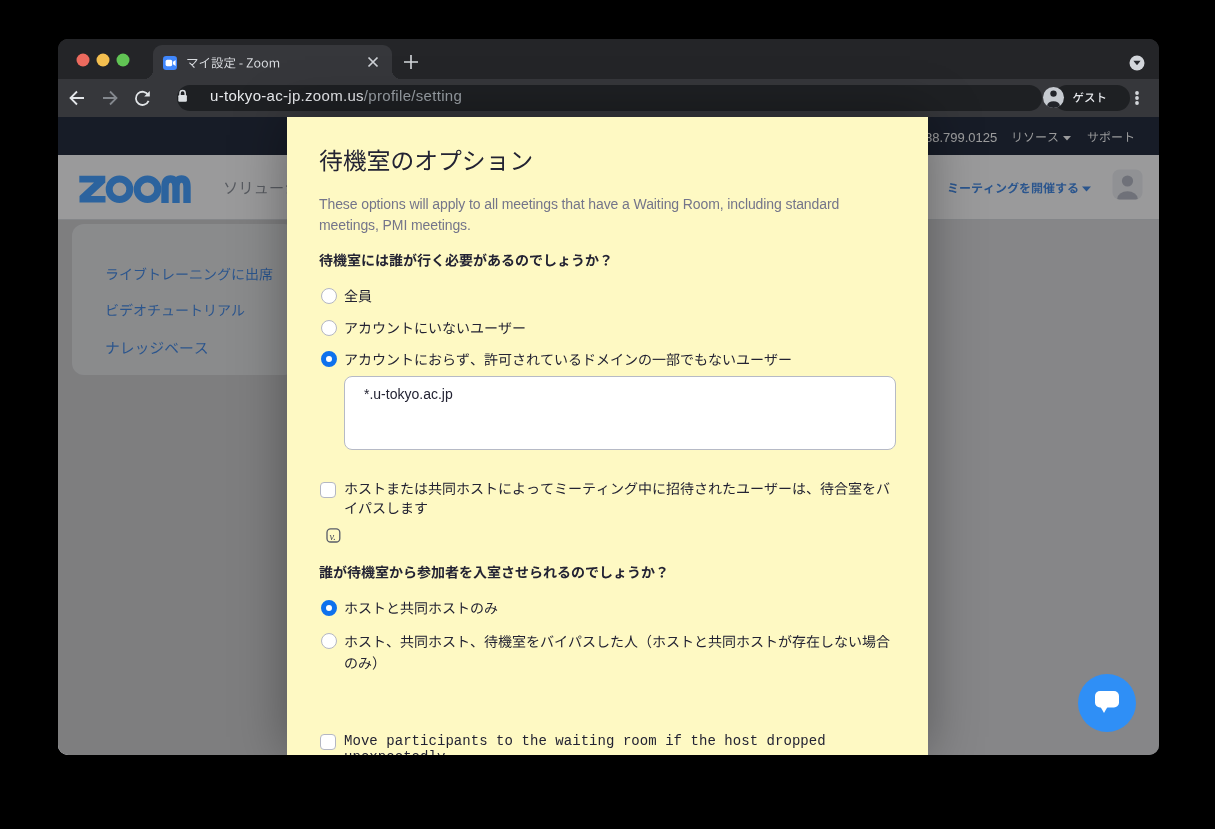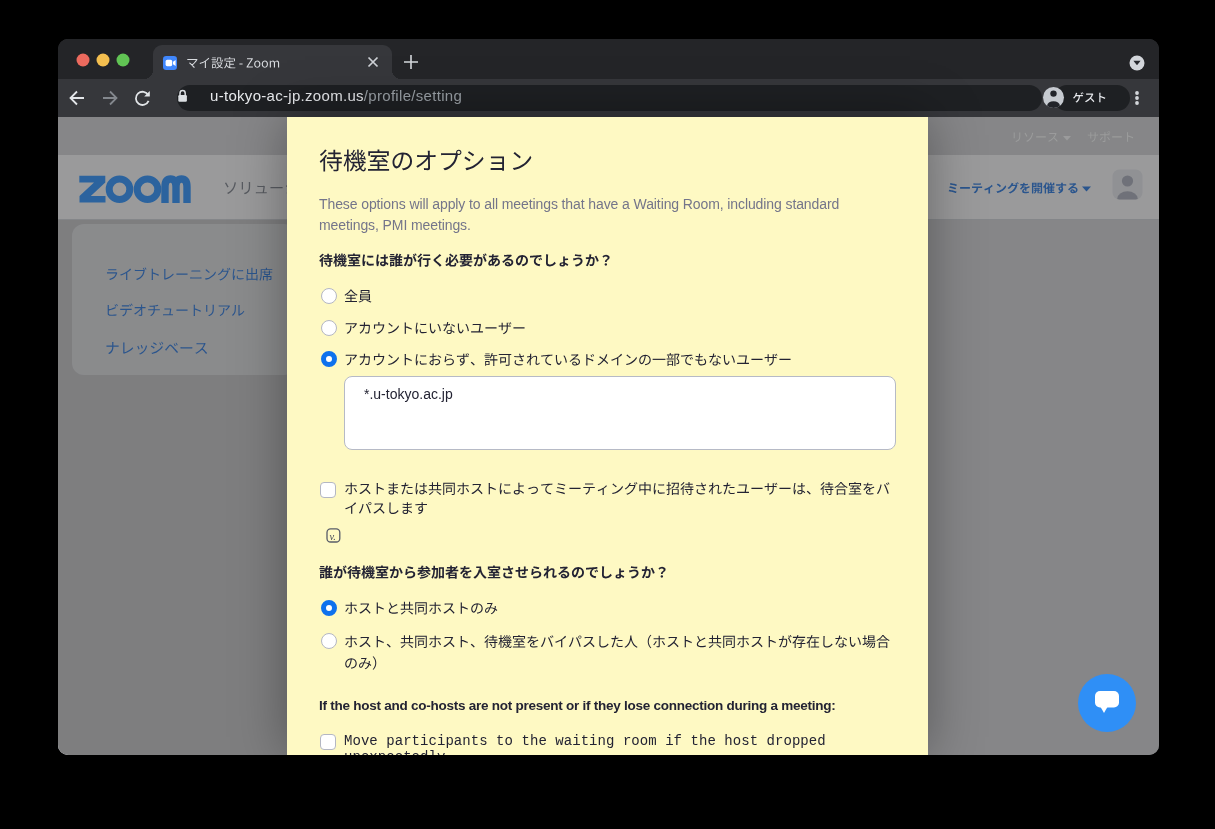--- a/index.html
+++ b/index.html
@@ -46,20 +46,23 @@
     <div class="tab"></div>
     <div class="corner" style="left:86px; background:radial-gradient(circle at 0 0, #242528 0 9px, #36373B 9px);"></div>
     <div class="corner" style="left:334px; background:radial-gradient(circle at 100% 0, #242528 0 9px, #36373B 9px);"></div>
   </div>
   <div class="toolbar">
     <div class="pill"></div>
     <div class="url">u-tokyo-ac-jp.zoom.us<span>/profile/setting</span></div>
     <div class="gpill"></div>
   </div>
   <div class="page">
+    <div class="navy">
+        <div class="phone">88.799.0125</div>
+      </div>
     <div class="hdr"></div>
     <div class="leftcol"></div>
     <div class="card"></div>
     <svg class="lay" width="1101" height="638">
         <g transform="translate(-58 -117)">
           <g transform="translate(1011 141.5) scale(0.012 -0.012)" fill="#FAFBFC">
             <use href="#j13" x="0"></use>
             <use href="#j14" x="1000"></use>
             <use href="#j15" x="2000"></use>
             <use href="#j16" x="3000"></use>
@@ -147,21 +150,20 @@
     <div class="modal">
       <div class="para">These options will apply to all meetings that have a Waiting Room, including standard<br>meetings, PMI meetings.</div>
       <div class="radio" style="left:34px; top:171px;"></div>
       <div class="radio" style="left:34px; top:202.5px;"></div>
       <div class="radio on" style="left:34px; top:234px;"></div>
       <div class="ta"></div>
       <div class="taval">*.u-tokyo.ac.jp</div>
       <div class="cb" style="left:33px; top:365px;"></div>
       <div class="radio on" style="left:34px; top:482.5px;"></div>
       <div class="radio" style="left:34px; top:516px;"></div>
-      <div class="enb">If the host and co-hosts are not present or if they lose connection during a meeting:</div>
       <div class="cb" style="left:33px; top:617px;"></div>
       <div class="enl">Move participants to the waiting room if the host dropped unexpectedly</div>
       <svg class="lay" width="641" height="638">
           <g transform="translate(-287 -117)">
             <g transform="translate(319 169.5) scale(0.0238 -0.0238)" fill="#232333">
               <use href="#j53" x="0"></use>
               <use href="#j54" x="1000"></use>
               <use href="#j55" x="2000"></use>
               <use href="#j56" x="3000"></use>
               <use href="#j45" x="4000"></use>

